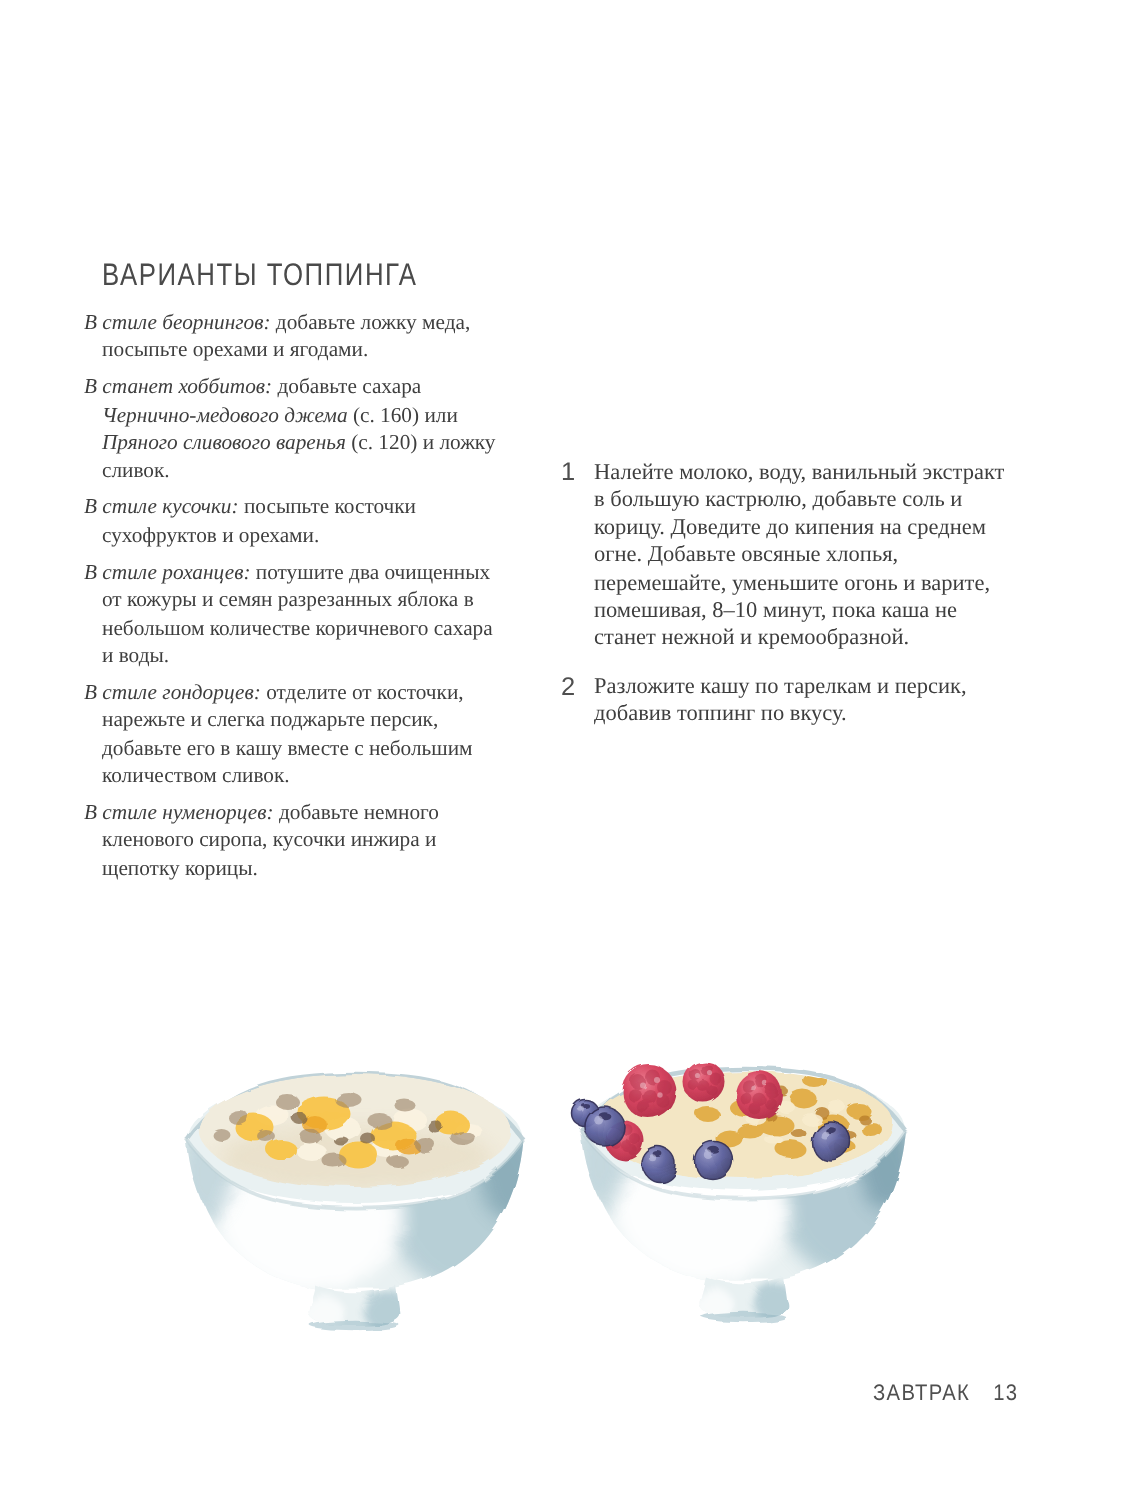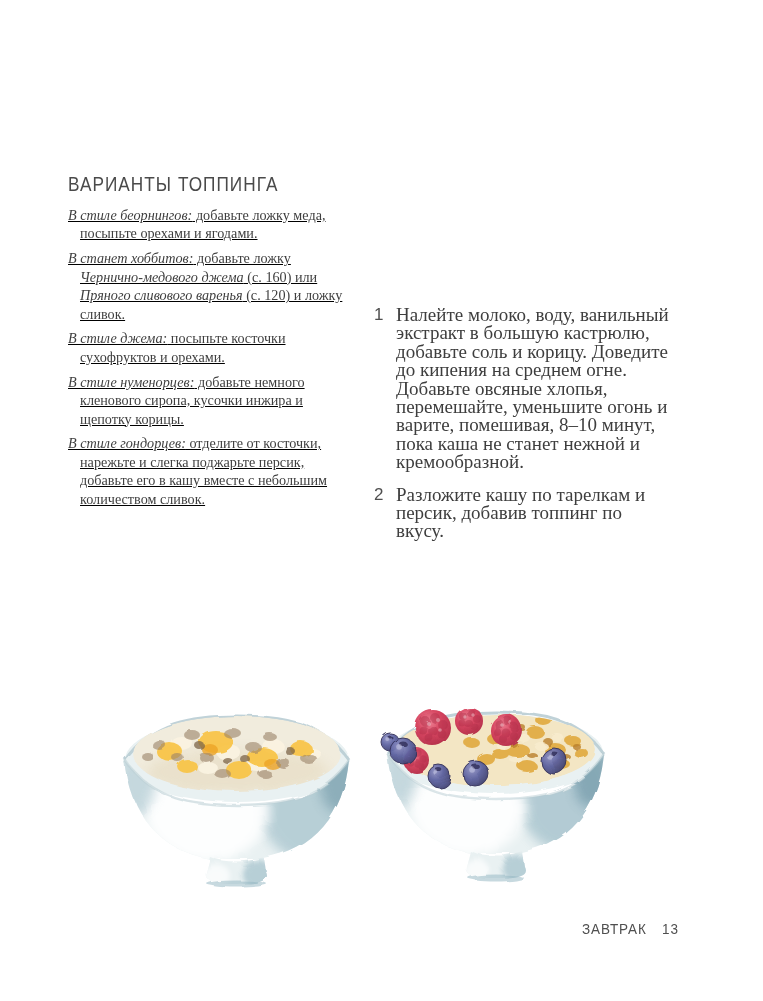--- a/index.html
+++ b/index.html
@@ -6,57 +6,58 @@
   .page {
     position:relative; width:683px; height:1001px; background:var(--paper,#ffffff);
     font-family:"Liberation Serif", serif; overflow:hidden;
   }
   .heading {
     position:absolute; left:68px; top:172px; margin:0;
     font-family:"Liberation Sans", sans-serif; font-weight:400;
     font-size:20px; letter-spacing:1.2px; color:#4a4a4a;
     transform:scaleX(.86) scaleY(1.04); transform-origin:left top; white-space:nowrap;
   }
-  .left-col { position:absolute; left:68px; top:206px; width:282px;text-decoration:underline; }
+  .left-col { position:absolute; left:56px; top:206px; width:282px; }
   .topping {
     margin:0 0 6.5px 0; padding-left:12px; text-indent:-12px;
     font-size:14.2px; line-height:18.4px; color:var(--ink,#3e3e3e);
   }
   .topping .it { font-style:italic; }
   .right-col { position:absolute; left:374px; top:306px; width:300px; }
   .step { display:flex; gap:9px; margin:0 0 14px 0; }
   .step-num {
     flex:0 0 13px; font-family:"Liberation Sans", sans-serif;
     font-size:17px; line-height:18px; color:#4f4f4f;
   }
-  .step-text { margin:0; width:274px; font-size:19px; line-height:18.4px; color:var(--ink,#3e3e3e);font-family:Liberation Serif, serif; }
+  .step-text { margin:0; width:274px; font-size:15px; line-height:18.4px; color:var(--ink,#3e3e3e);font-family:Liberation Serif, serif; }
   .bowl { position:absolute; margin:0; padding:0; }
   .bowl svg { display:block; width:100%; height:100%; }
   .bowl-left  { left:112px; top:700px; width:250px; height:200px; }
   .bowl-right { left:376px; top:698px; width:248px; height:196px; }
   .footer {
     position:absolute; left:582px; top:920px; display:flex; gap:17px;
     font-family:"Liberation Sans", sans-serif; font-size:15px;
     letter-spacing:1px; color:#4f4f4f;
     transform:scaleX(.9); transform-origin:left top; white-space:nowrap;
   }
 </style>
 </head>
 <body>
 
 <div class="page">
 
   <h1 class="heading">ВАРИАНТЫ ТОППИНГА</h1>
 
   <div class="left-col">
       <p class="topping"><span class="it">В стиле беорнингов:</span><span class="rm"> добавьте ложку меда, посыпьте орехами и ягодами.</span></p>
-      <p class="topping"><span class="it">В станет хоббитов:</span><span class="rm"> добавьте ложку </span><span class="it">Чернично-медового джема</span><span class="rm"> (с. 160) или </span><span class="it">Пряного сливового варенья</span><span class="rm"> (с. 120) и ложку сливок.</span></p>
-      <p class="topping"><span class="it">В стиле джема:</span><span class="rm"> посыпьте косточки сухофруктов и орехами.</span></p>
+      <p class="topping"><span class="it">В станет хоббитов:</span><span class="rm"> добавьте сахара </span><span class="it">Чернично-медового джема</span><span class="rm"> (с. 160) или </span><span class="it">Пряного сливового варенья</span><span class="rm"> (с. 120) и ложку сливок.</span></p>
+      <p class="topping"><span class="it">В стиле кусочки:</span><span class="rm"> посыпьте косточки сухофруктов и орехами.</span></p>
+      <p class="topping"><span class="it">В стиле роханцев:</span><span class="rm"> потушите два очищенных от кожуры и семян разрезанных яблока в небольшом количестве коричневого сахара и воды.</span></p>
+      <p class="topping"><span class="it">В стиле гондорцев:</span><span class="rm"> отделите от косточки, нарежьте и слегка поджарьте персик, добавьте его в кашу вместе с небольшим количеством сливок.</span></p>
       <p class="topping"><span class="it">В стиле нуменорцев:</span><span class="rm"> добавьте немного кленового сиропа, кусочки инжира и щепотку корицы.</span></p>
-      <p class="topping"><span class="it">В стиле гондорцев:</span><span class="rm"> отделите от косточки, нарежьте и слегка поджарьте персик, добавьте его в кашу вместе с небольшим количеством сливок.</span></p>
     </div>
 
   <div class="right-col">
       <div class="step">
         <span class="step-num">1</span>
         <p class="step-text">Налейте молоко, воду, ванильный экстракт в большую кастрюлю, добавьте соль и корицу. Доведите до кипения на среднем огне. Добавьте овсяные хлопья, перемешайте, уменьшите огонь и варите, помешивая, 8–10 минут, пока каша не станет нежной и кремообразной.</p>
       </div>
       <div class="step">
         <span class="step-num">2</span>
         <p class="step-text">Разложите кашу по тарелкам и персик, добавив топпинг по вкусу.</p>

